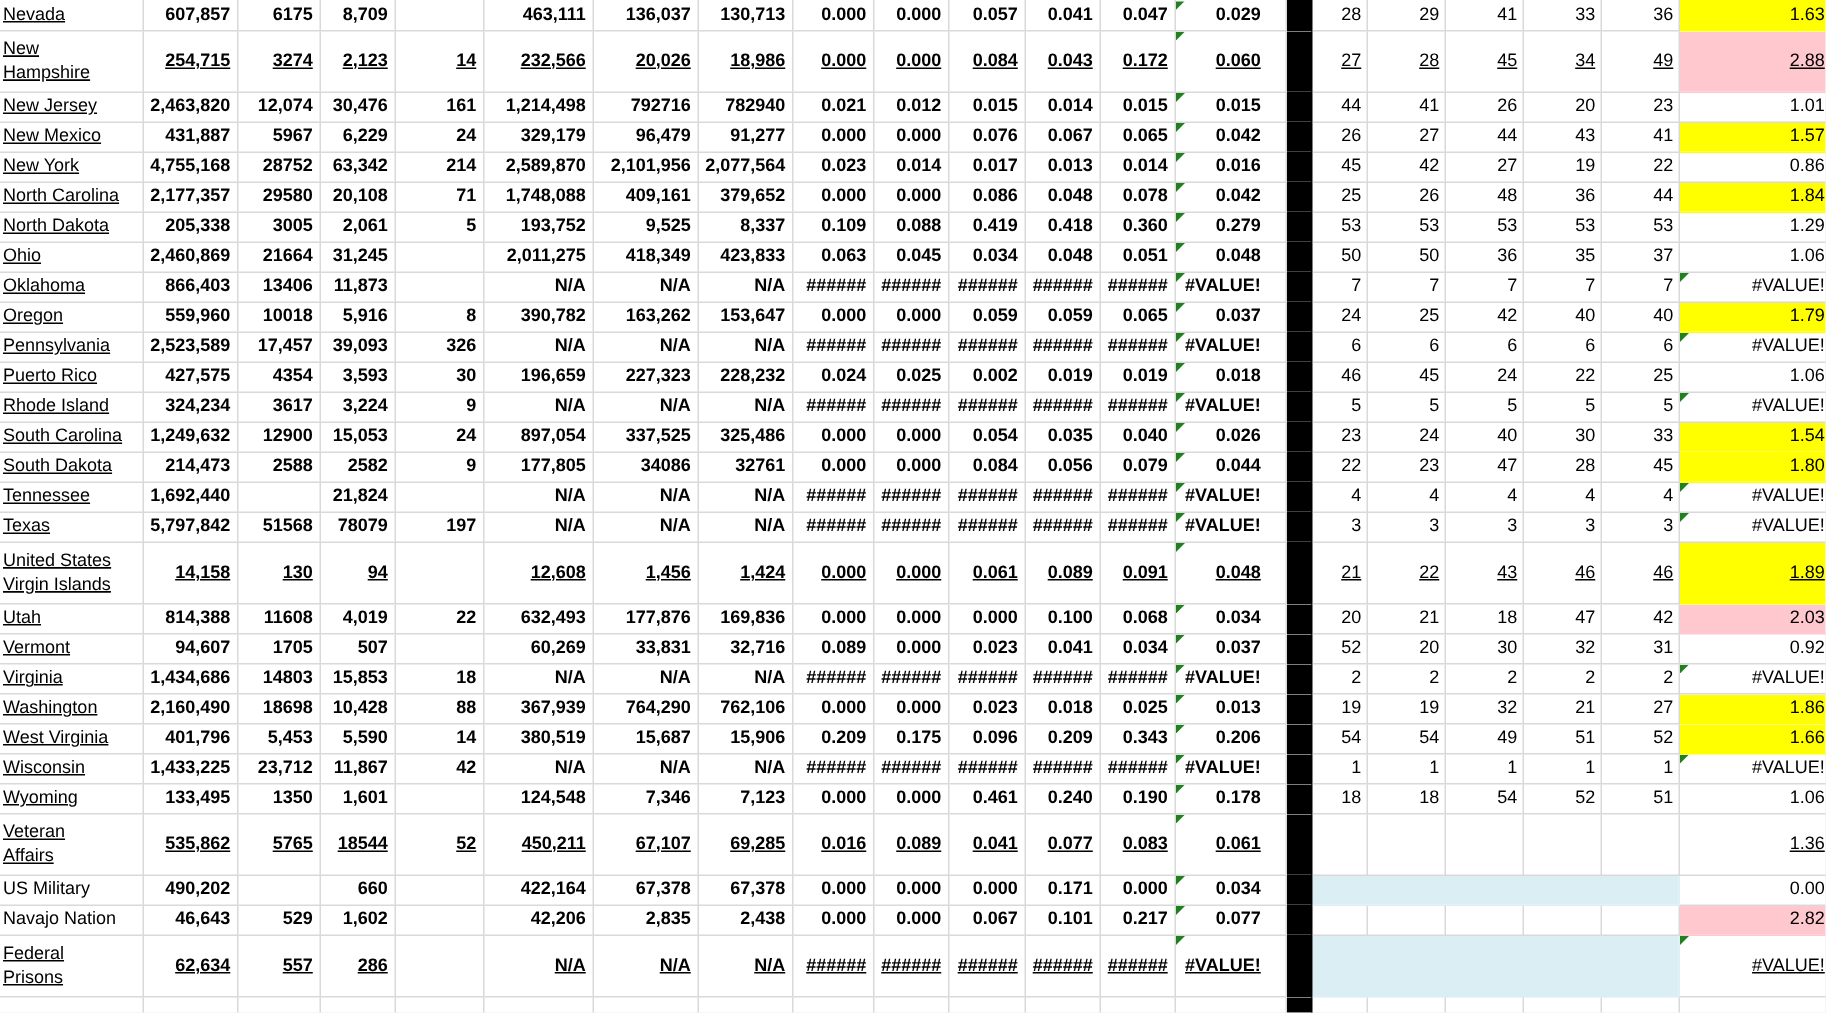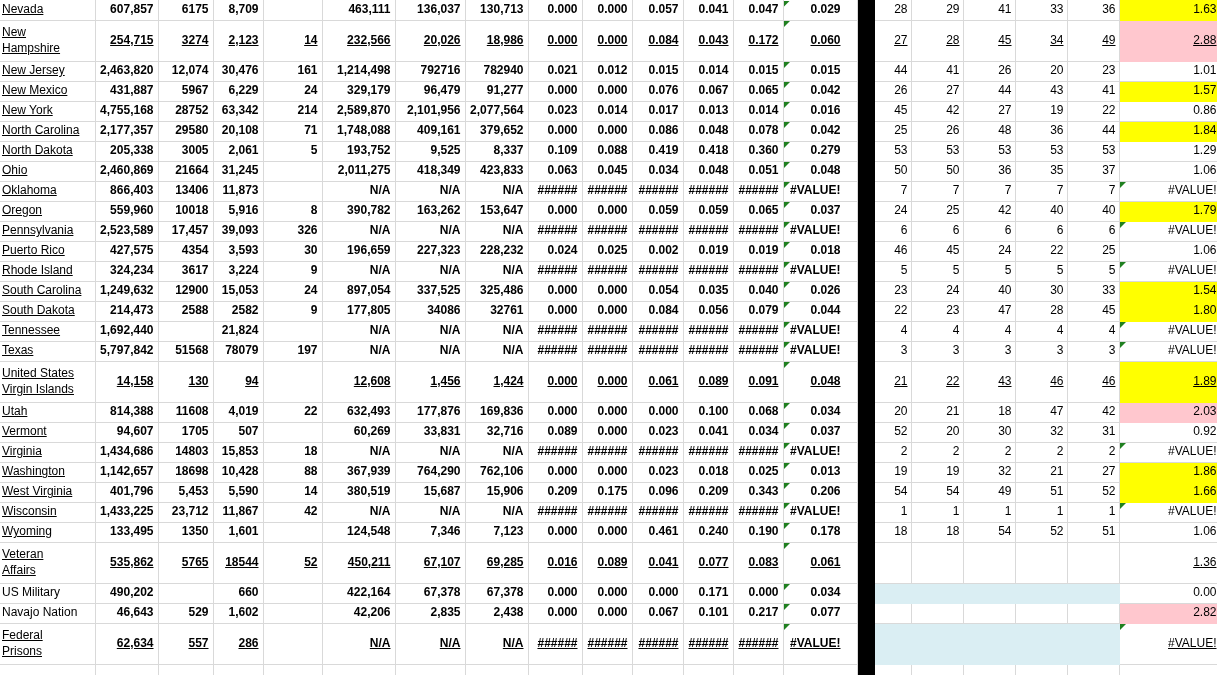--- a/index.html
+++ b/index.html
@@ -532,21 +532,21 @@
         <td class="bar"></td>
         <td class="rank">2</td>
         <td class="rank">2</td>
         <td class="rank">2</td>
         <td class="rank">2</td>
         <td class="rank">2</td>
         <td class="ratio">#VALUE!<i class="flag"></i></td>
       </tr>
       <tr class="single">
         <td class="state link">Washington</td>
-        <td class="num">1,142,657</td>
+        <td class="num">2,160,490</td>
         <td class="num">18698</td>
         <td class="num">10,428</td>
         <td class="num">88</td>
         <td class="num">367,939</td>
         <td class="num">764,290</td>
         <td class="num">762,106</td>
         <td class="num">0.000</td>
         <td class="num">0.000</td>
         <td class="num">0.023</td>
         <td class="num">0.018</td>

